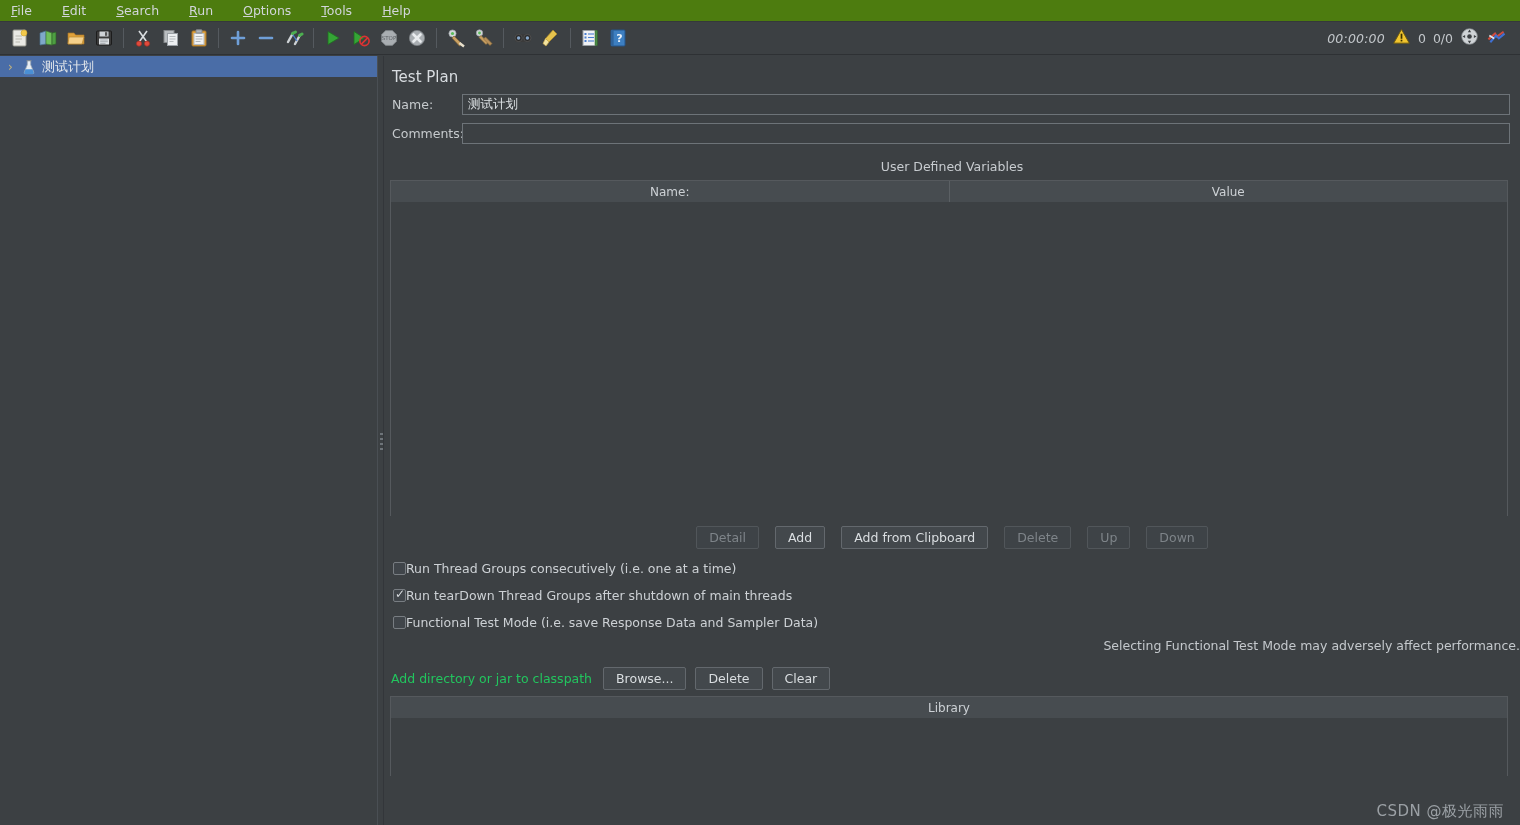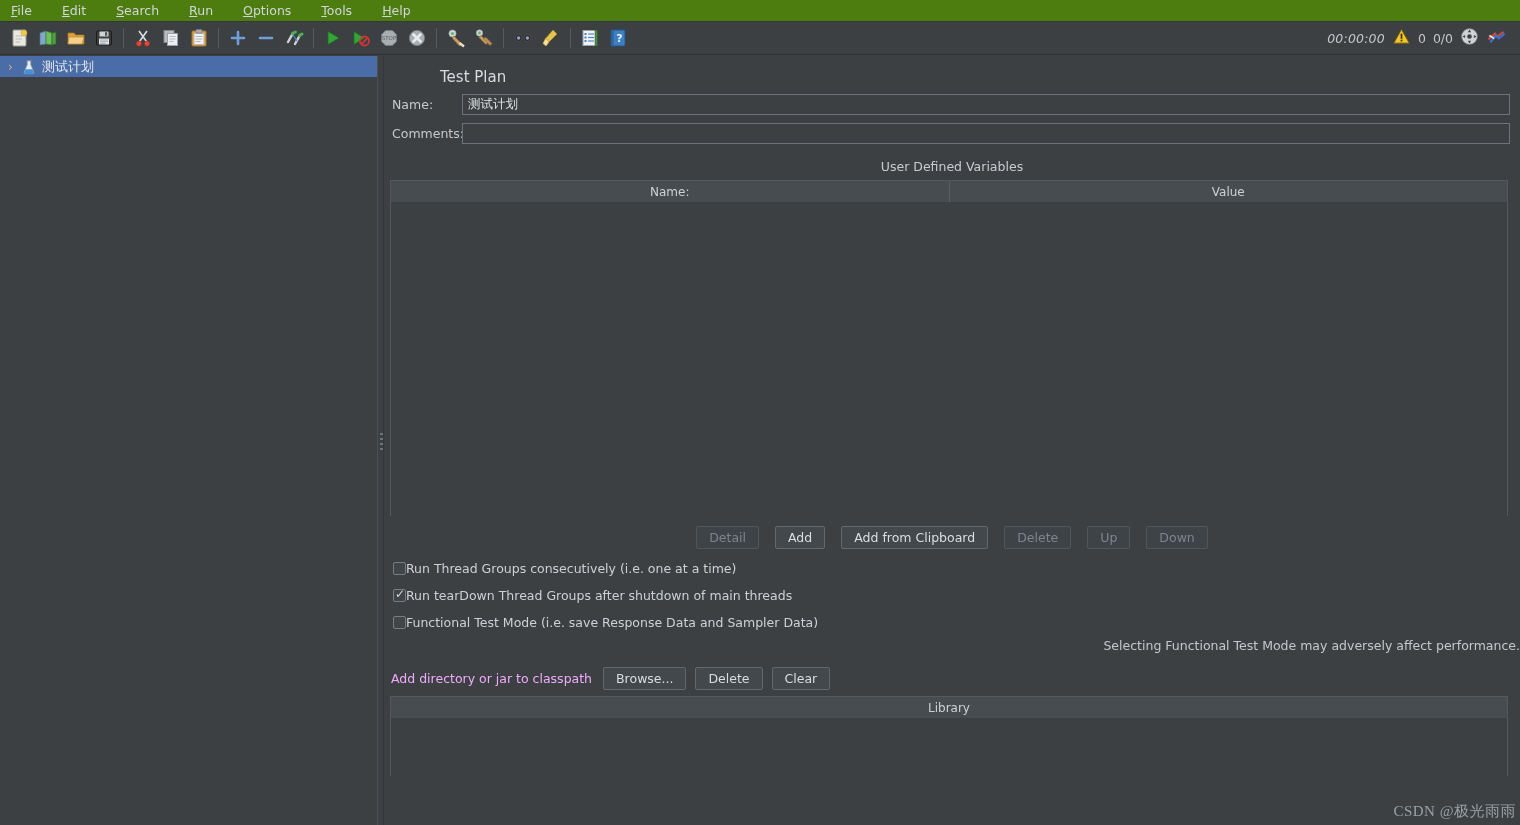--- a/index.html
+++ b/index.html
@@ -85,21 +85,20 @@
     width: 17px; text-align: center; color: #c9b57a;
     font-size: 12px; line-height: 1;
   }
   .tree-icon { width: 20px; height: 17px; display: flex; align-items: center; justify-content: center; }
   .tree-label { font-size: 13px; color: #e6e9ec; padding-left: 3px; }
 
   
   #panel-title {
     font-size: 15px; color: #d8dce0;
     padding: 12px 0 4px 8px;
-    margin-left: 48px;
   }
   .field-row {
     display: flex; align-items: center;
     padding: 4px 10px 4px 8px; gap: 0;
   }
   .field-label {
     width: 70px; font-size: 12.5px; color: #c6cacd; flex: 0 0 auto;
   }
   .jtextfield {
     flex: 1; height: 21px; background: #3c4043;
@@ -160,27 +159,26 @@
   .chk-label { font-size: 12.5px; color: #cdd1d5; }
   .hint-text {
     font-size: 12.5px; color: #c4c8cc; padding: 2px 0 6px 7px; text-align: right;
   }
 
   
   .classpath-row {
     display: flex; align-items: center; gap: 9px;
     padding: 8px 0 6px 7px;
   }
-  .classpath-label { font-size: 12.5px; color: #f0abfc; margin-right: 2px; }
+  .classpath-label { font-size: 12.5px; color: #22c55e; margin-right: 2px; }
 
   #watermark {
-    position: absolute; right: 4px; bottom: 4px;
+    position: absolute; right: 16px; bottom: 4px;
     font-size: 15px; color: #9ba0a5; letter-spacing: .5px;
     pointer-events: none;
-    font-family: Liberation Serif, serif;
   }
 </style>
 </head>
 <body>
 
 <div id="menubar">
   <div class="menu-item"><span class="mn">F</span>ile</div>
   <div class="menu-item"><span class="mn">E</span>dit</div>
   <div class="menu-item"><span class="mn">S</span>earch</div>
   <div class="menu-item"><span class="mn">R</span>un</div>

